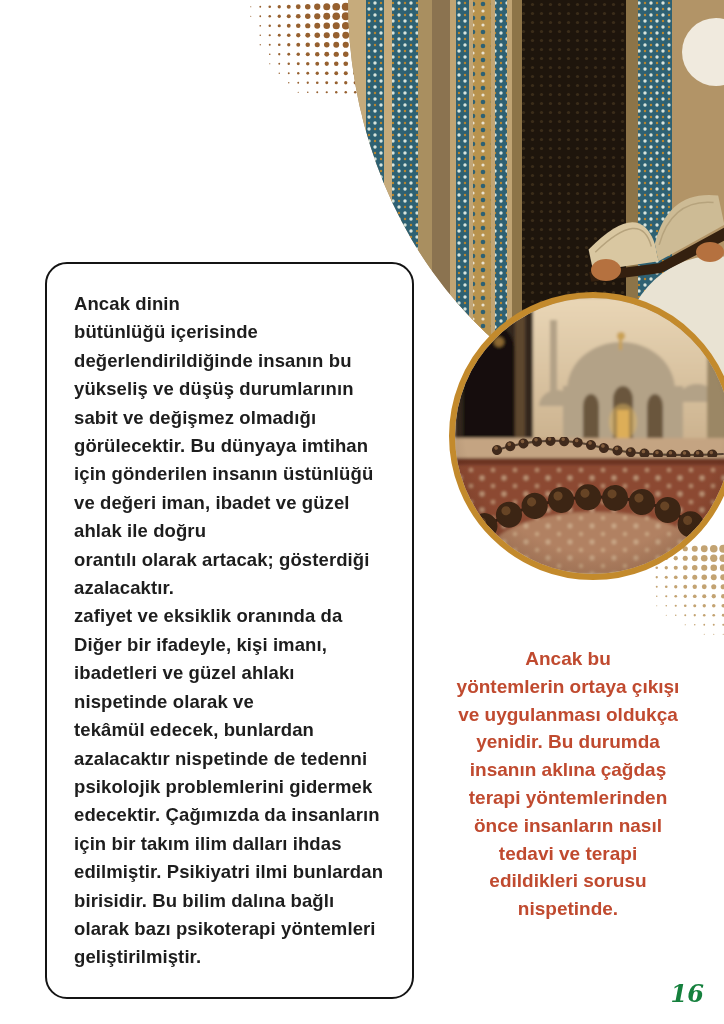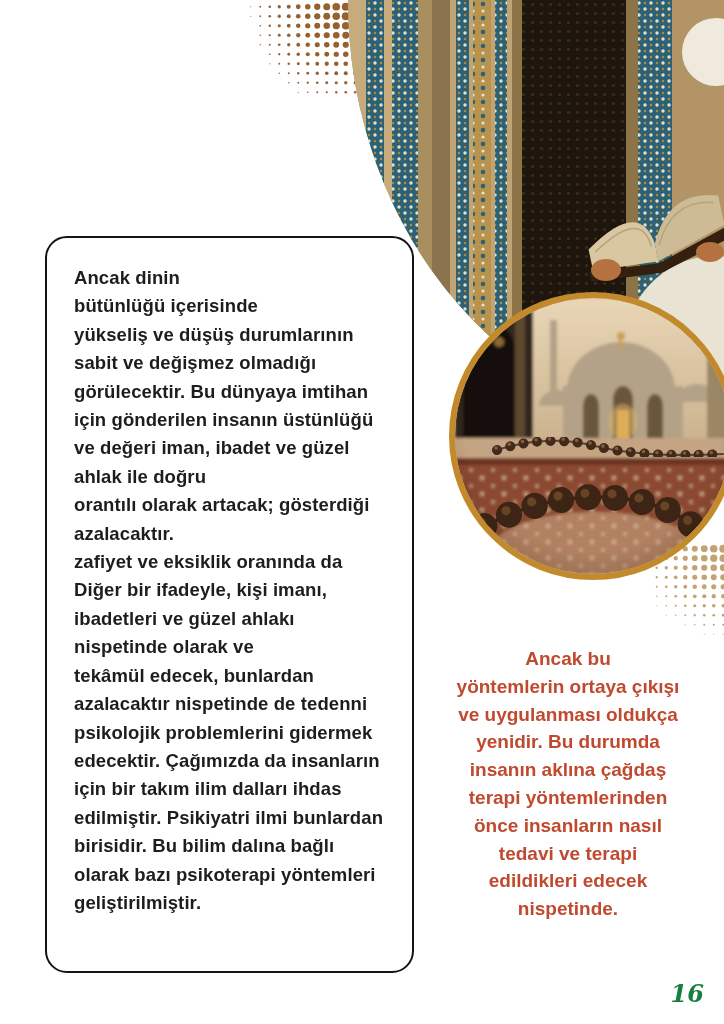--- a/index.html
+++ b/index.html
@@ -23,21 +23,21 @@
   .circle-photo{
     position:absolute;z-index:3;left:449px;top:292px;width:276px;height:276px;
     border:6px solid var(--accent-gold);
     border-radius:50%;
     overflow:hidden;
     background:#c9b190;
   }
   .circle-photo svg{display:block;width:100%;height:100%;border-radius:50%;}
   
   .text-box{
-    position:absolute;z-index:4;left:45px;top:236px;width:369px;height:737px;
+    position:absolute;z-index:4;left:45px;top:262px;width:369px;height:737px;
     box-sizing:border-box;
     background:#ffffff;
     border:2px solid #141414;
     border-radius:22px;
     padding:26px 27px;
     overflow:hidden;
   }
   .text-box .line{
     font-size:18.5px;line-height:28.4px;font-weight:700;
     color:var(--text-black);
@@ -358,20 +358,21 @@
       <path d="M3 238 C61 200 123 188 179 199 S247 234 261 272" stroke="#6e4a28" stroke-width="9" stroke-dasharray="0.1 27" opacity="0.85"></path>
     </g>
     <rect width="276" height="276" fill="url(#vig)"></rect>
   </svg>
 </div>
 
 <div class="text-box">
   <div>
       <div class="line">Ancak dinin</div>
       <div class="line">bütünlüğü içerisinde</div>
+      <div class="line">değerlendirildiğinde insanın bu</div>
       <div class="line">yükseliş ve düşüş durumlarının</div>
       <div class="line">sabit ve değişmez olmadığı</div>
       <div class="line">görülecektir. Bu dünyaya imtihan</div>
       <div class="line">için gönderilen insanın üstünlüğü</div>
       <div class="line">ve değeri iman, ibadet ve güzel</div>
       <div class="line">ahlak ile doğru</div>
       <div class="line">orantılı olarak artacak; gösterdiği</div>
       <div class="line">azalacaktır.</div>
       <div class="line">zafiyet ve eksiklik oranında da</div>
       <div class="line">Diğer bir ifadeyle, kişi imanı,</div>
@@ -391,17 +392,17 @@
 
 <div class="callout">
     <div class="line">Ancak bu</div>
     <div class="line">yöntemlerin ortaya çıkışı</div>
     <div class="line">ve uygulanması oldukça</div>
     <div class="line">yenidir. Bu durumda</div>
     <div class="line">insanın aklına çağdaş</div>
     <div class="line">terapi yöntemlerinden</div>
     <div class="line">önce insanların nasıl</div>
     <div class="line">tedavi ve terapi</div>
-    <div class="line">edildikleri edecek</div>
+    <div class="line">edildikleri sorusu</div>
     <div class="line">nispetinde.</div>
   </div>
 
 <div class="page-number">16</div>
 
 </body></html>

